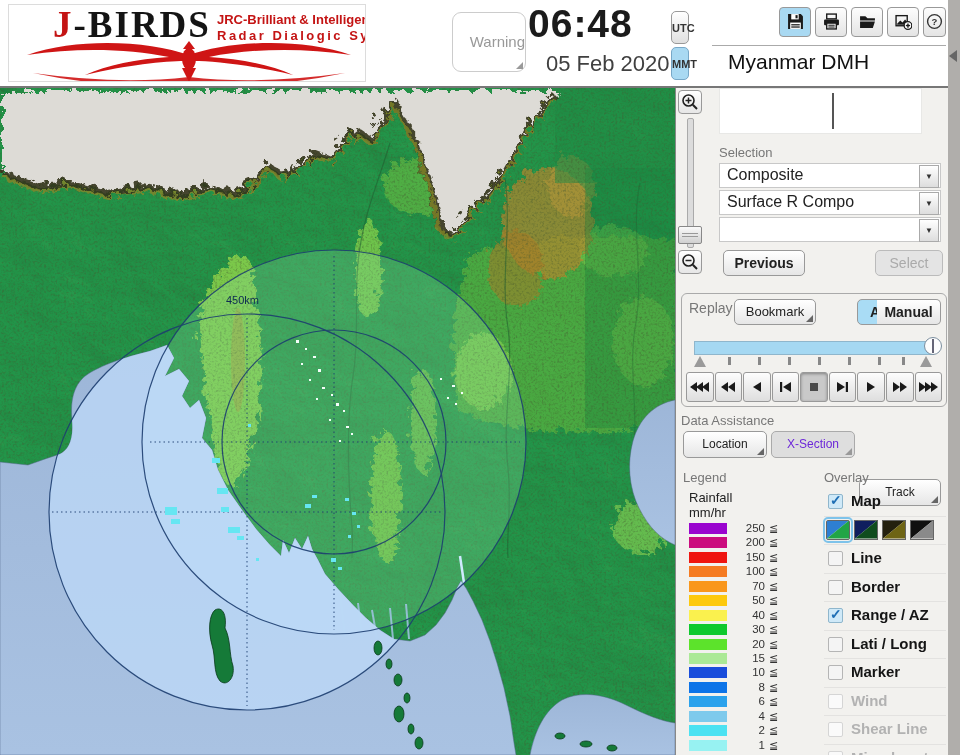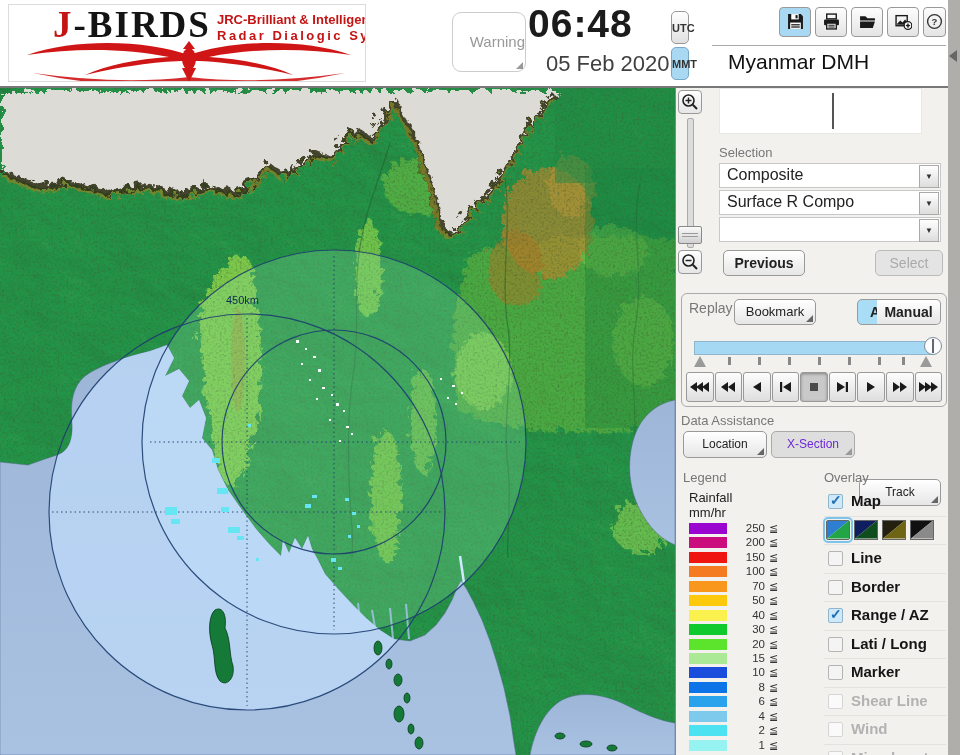--- a/index.html
+++ b/index.html
@@ -576,25 +576,25 @@
       <div class="ov-row">
           <span class="cb"></span>
           <span class="ov-lab">Lati / Long</span>
         </div>
       <div class="ov-row">
           <span class="cb"></span>
           <span class="ov-lab">Marker</span>
         </div>
       <div class="ov-row disabled">
           <span class="cb"></span>
+          <span class="ov-lab">Wind</span>
+        </div>
+      <div class="ov-row disabled">
+          <span class="cb"></span>
           <span class="ov-lab">Shear Line</span>
-        </div>
-      <div class="ov-row disabled">
-          <span class="cb"></span>
-          <span class="ov-lab">Wind</span>
         </div>
       <div class="ov-row disabled">
           <span class="cb"></span>
           <span class="ov-lab">Microburst</span>
         </div>
     </div>
   </div>
 
   <div id="edge-strip">
     <span id="collapse-arrow"></span>

